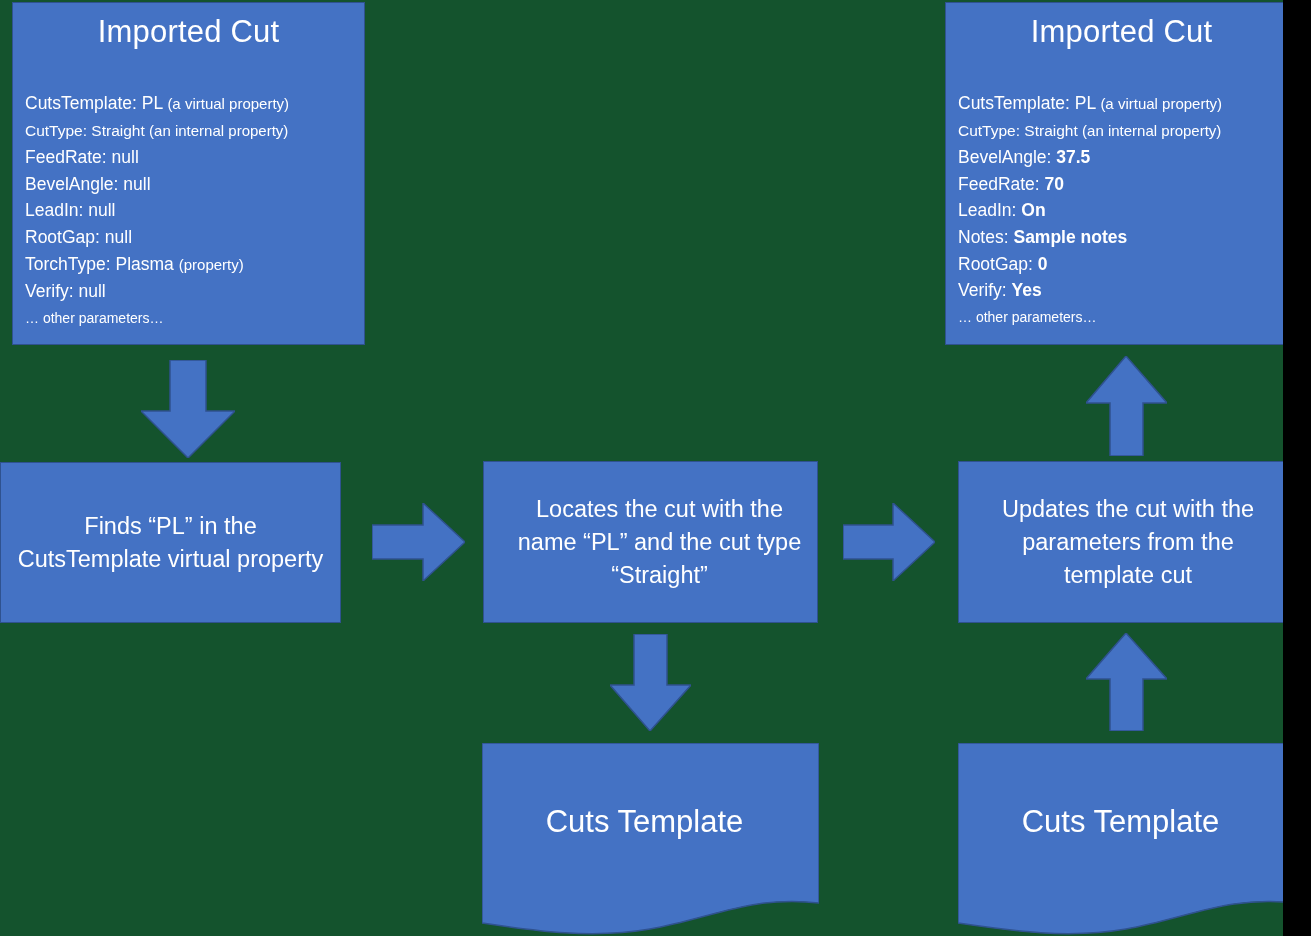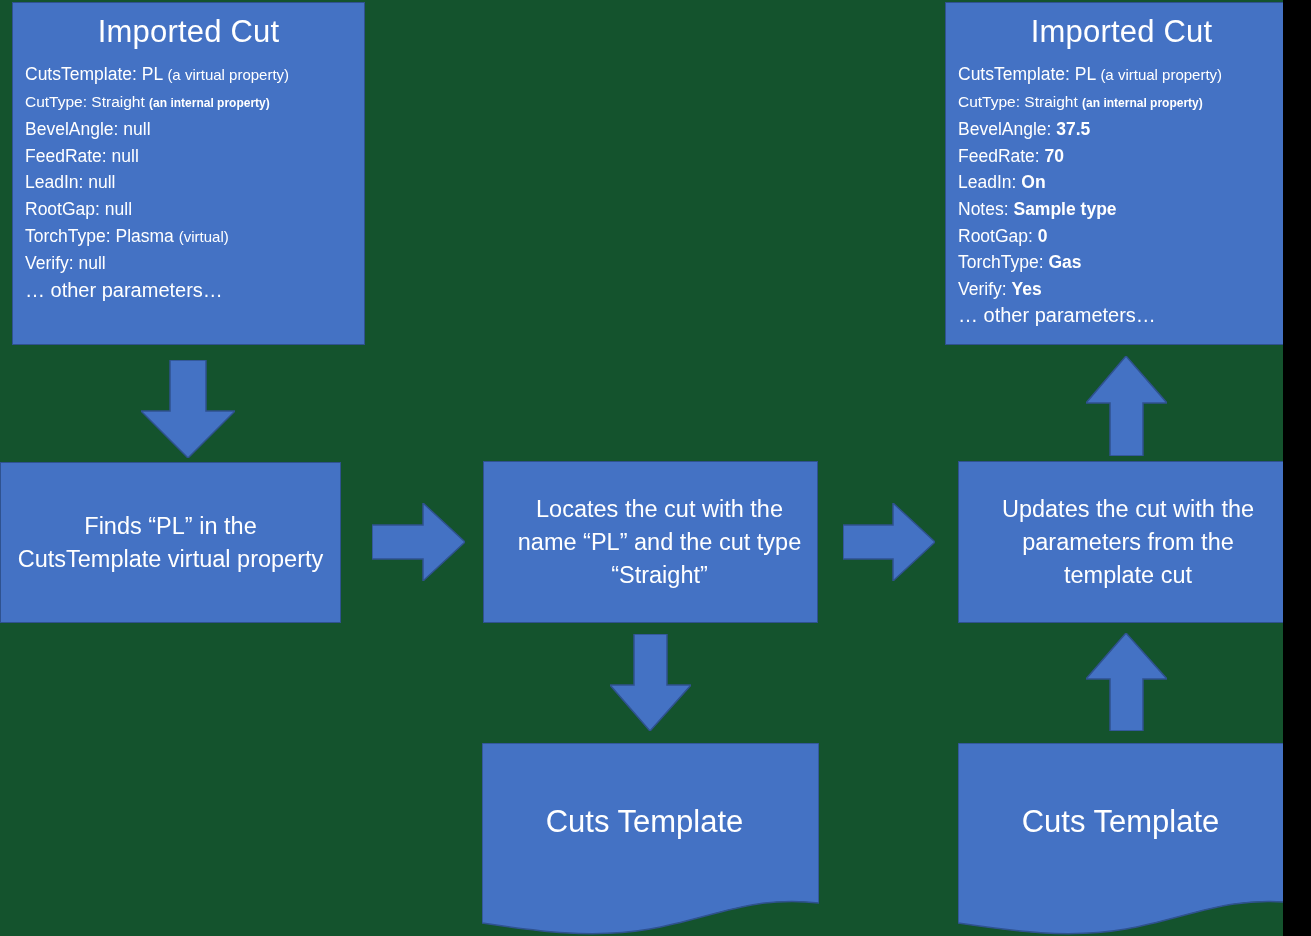--- a/index.html
+++ b/index.html
@@ -30,33 +30,34 @@
     text-align: center;
     font-size: 31px;
     line-height: 1.1;
     padding-top: 12px;
     padding-bottom: 8px;
     font-weight: 400;
     letter-spacing: 0.2px;
   }
   .param-list {
     padding: 4px 0 0 12px;
+    margin-top: 29px;
   }
   .param-line {
     font-size: 17.5px;
     line-height: 26.6px;
     white-space: nowrap;
   }
   .param-line .key { font-weight: 400; }
   .param-line .val-null { font-weight: 400; }
   .param-line .val-bold { font-weight: bold; }
   .param-line .note { font-size: 15px; }
   .param-line.small { font-size: 15.5px; }
-  .param-line.small .note-big { font-size: 12px; font-weight: bold; }
-  .param-line.ellipsis { font-size: 20px; }
+  .param-line.small .note-big { font-size: 15px; }
+  .param-line.ellipsis { font-size: 14px; }
 
   
   .process-box {
     position: absolute;
     background: #4472C4;
     border: 1px solid #2F528F;
     box-sizing: border-box;
     color: #FFFFFF;
     display: flex;
     align-items: center;
@@ -104,44 +105,44 @@
         <span class="note">(a virtual property)</span>
       </div>
 
       <div class="param-line small">
         <span class="key">CutType:</span>
         <span class="val-null">Straight</span>
         <span class="note-big">(an internal property)</span>
       </div>
 
       <div class="param-line">
+        <span class="key">FeedRate:</span>
+        <span class="val-null">null</span>
+      </div>
+
+      <div class="param-line">
         <span class="key">BevelAngle:</span>
-        <span class="val-null">null</span>
-      </div>
-
-      <div class="param-line">
-        <span class="key">FeedRate:</span>
         <span class="val-null">null</span>
       </div>
 
       <div class="param-line">
         <span class="key">LeadIn:</span>
         <span class="val-null">null</span>
       </div>
 
 
       <div class="param-line">
         <span class="key">RootGap:</span>
         <span class="val-null">null</span>
       </div>
 
       <div class="param-line">
         <span class="key">TorchType:</span>
         <span class="val-null">Plasma</span>
-        <span class="note">(virtual)</span>
+        <span class="note">(property)</span>
       </div>
 
       <div class="param-line">
         <span class="key">Verify:</span>
         <span class="val-null">null</span>
       </div>
 
       <div class="param-line ellipsis">… other parameters…</div>
     </div>
   </div>
@@ -172,32 +173,28 @@
         <span class="val-bold">70</span>
       </div>
 
       <div class="param-line">
         <span class="key">LeadIn:</span>
         <span class="val-bold">On</span>
       </div>
 
       <div class="param-line">
         <span class="key">Notes:</span>
-        <span class="val-bold">Sample type</span>
+        <span class="val-bold">Sample notes</span>
       </div>
 
       <div class="param-line">
         <span class="key">RootGap:</span>
         <span class="val-bold">0</span>
       </div>
 
-      <div class="param-line">
-        <span class="key">TorchType:</span>
-        <span class="val-bold">Gas</span>
-      </div>
 
       <div class="param-line">
         <span class="key">Verify:</span>
         <span class="val-bold">Yes</span>
       </div>
 
       <div class="param-line ellipsis">… other parameters…</div>
     </div>
   </div>
 

